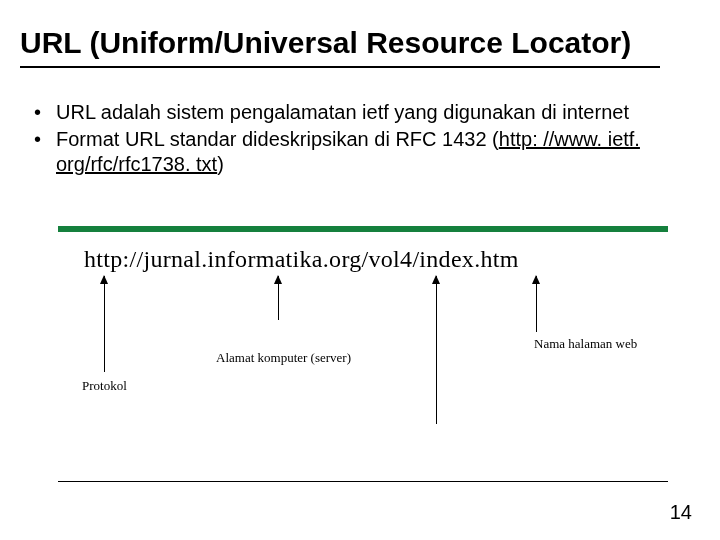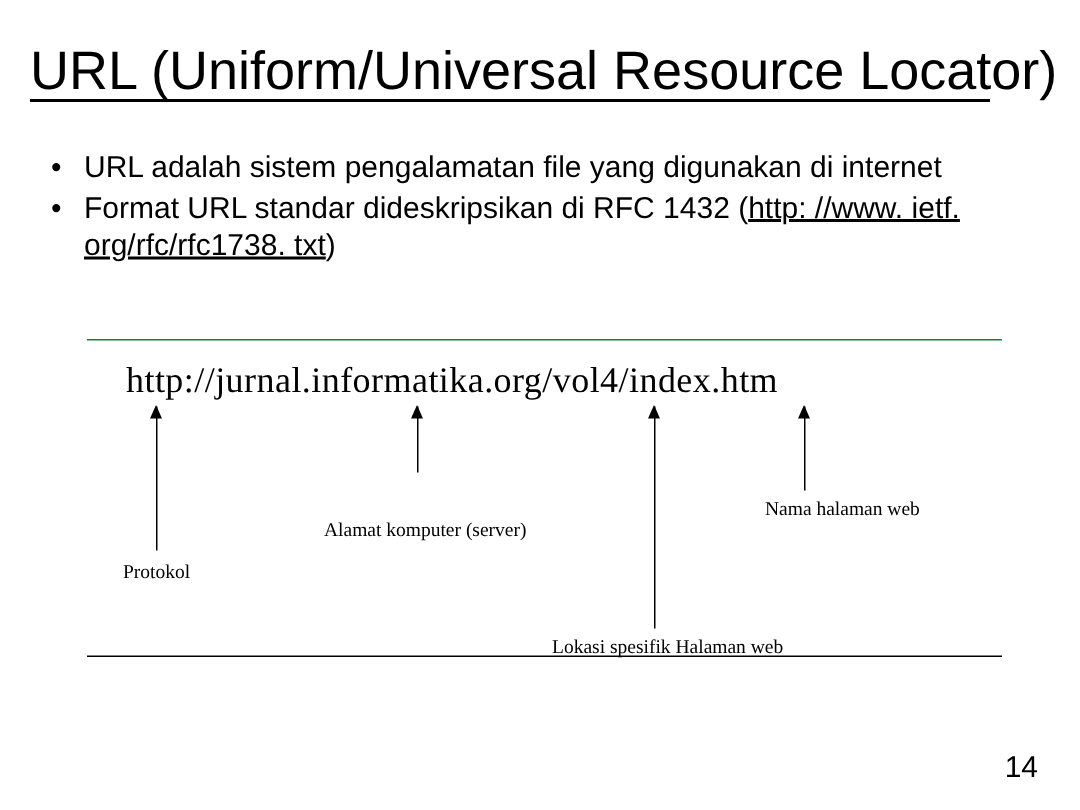--- a/index.html
+++ b/index.html
@@ -14,24 +14,23 @@
   .slide {
     position: relative;
     width: 720px;
     height: 540px;
     box-sizing: border-box;
   }
   .title {
     position: absolute;
     left: 20px;
     top: 26px;
-    font-size: 36px;
-    font-weight: 400;
+    font-size: 30px;
+    font-weight: 700;
     letter-spacing: 0px;
-    text-align: right;
   }
   .title-underline {
     position: absolute;
     left: 20px;
     top: 66px;
     width: 640px;
     height: 0;
     border-bottom: 2px solid #000;
   }
   .bullets {
@@ -51,22 +50,22 @@
     flex: 0 0 22px;
   }
   .btext { flex: 1; }
   .link { text-decoration: underline; }
 
   .diagram {
     position: absolute;
     left: 58px;
     top: 226px;
     width: 610px;
-    height: 212px;
-    border-top: 1px solid #15803d;
+    height: 256px;
+    border-top: 6px solid #15803d;
     border-bottom: 1px solid #000;
     box-sizing: border-box;
   }
   .url-line {
     position: absolute;
     top: 14px;
     left: 26px;
     font-family: "Times New Roman", Times, serif;
     font-size: 24px;
     letter-spacing: 0.3px;
@@ -104,38 +103,37 @@
 <body>
 
 <div class="slide">
 
   <div class="title">URL (Uniform/Universal Resource Locator)</div>
   <div class="title-underline"></div>
 
   <div class="bullets">
     <div class="bullet">
       <div class="dot">•</div>
-      <div class="btext">URL adalah sistem pengalamatan file yang digunakan di internet</div>
+      <div class="btext">URL adalah sistem pengalamatan ietf yang digunakan di internet</div>
     </div>
     <div class="bullet">
       <div class="dot">•</div>
       <div class="btext">
         <span>Format URL standar dideskripsikan di RFC 1432 (</span><span class="link">http: //www. ietf. org/rfc/rfc1738. txt</span><span>)</span>
       </div>
     </div>
   </div>
 
   <div class="diagram">
     <div class="url-line">http://jurnal.informatika.org/vol4/index.htm</div>
 
     <div class="arrow" style="left:46px; top:44px; height:96px;"></div>
     <div class="arrow" style="left:220px; top:44px; height:44px;"></div>
     <div class="arrow" style="left:378px; top:44px; height:148px;"></div>
     <div class="arrow" style="left:478px; top:44px; height:56px;"></div>
 
     <div class="lbl" style="left:24px; top:146px;">Protokol</div>
     <div class="lbl" style="left:158px; top:92px;margin-top:26px;">Alamat komputer (server)</div>
-    <div class="lbl" style="left:310px; top:196px;">Lokasi spesifik Halaman web</div>
-    <div class="lbl" style="left:452px; top:104px;">Nama halaman web</div>
+    <div class="lbl" style="left:476px; top:104px;">Nama halaman web</div>
   </div>
 
   <div class="pagenum">14</div>
 </div>
 
 </body></html>

